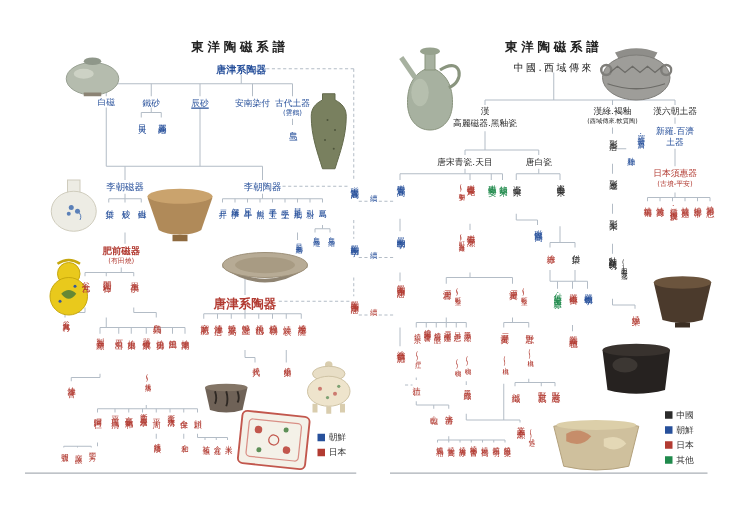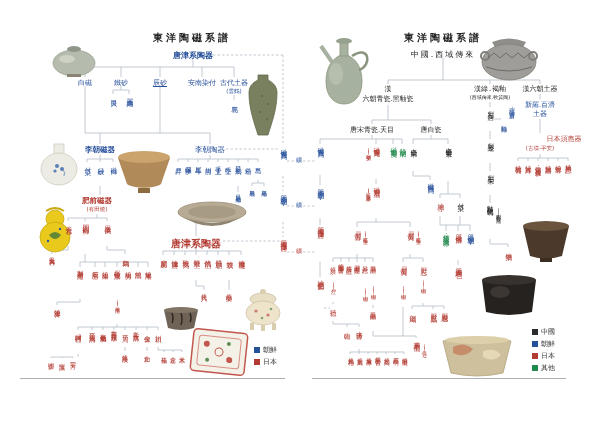--- a/index.html
+++ b/index.html
@@ -167,21 +167,21 @@
 <div class="node" style="left: 193px; top: 51px; color: rgb(39, 80, 155); font-size: 8px; font-weight: 700;">唐津系陶器</div>
     <div class="node" style="left: 85px; top: 79px; color: rgb(39, 80, 155); font-size: 7px; font-family: Liberation Mono, monospace;">白磁</div>
     <div class="node" style="left: 121px; top: 79px; color: rgb(39, 80, 155); font-size: 7px;">鐵砂</div>
     <div class="node" style="left: 160px; top: 79px; color: rgb(39, 80, 155); font-size: 7px; text-decoration: underline;">辰砂</div>
     <div class="node" style="left: 202px; top: 79px; color: rgb(39, 80, 155); font-size: 7px;">安南染付</div>
     <div class="node" style="left: 234px; top: 79px; color: rgb(39, 80, 155); font-size: 7px;">古代土器</div>
     <div class="node" style="left: 234px; top: 88px; color: rgb(39, 80, 155); font-size: 5.5px;">(雲鶴)</div>
     <div class="node vert" style="left: 113px; top: 95px; color: rgb(39, 80, 155); font-size: 6.8px;">天目</div>
     <div class="node vert" style="left: 129px; top: 95px; color: rgb(39, 80, 155); font-size: 6.8px;">繪高麗</div>
     <div class="node vert" style="left: 234px; top: 101px; color: rgb(39, 80, 155); font-size: 6.8px;">三島</div>
-    <div class="node" style="left: 100px; top: 146px; color: rgb(39, 80, 155); font-size: 7.5px; font-weight: bold;">李朝磁器</div>
+    <div class="node" style="left: 100px; top: 146px; color: rgb(39, 80, 155); font-size: 7.5px;">李朝磁器</div>
     <div class="node" style="left: 210px; top: 146px; color: rgb(39, 80, 155); font-size: 7.5px;">李朝陶器</div>
     <div class="node vert" style="left: 87px; top: 163px; color: rgb(39, 80, 155); font-size: 6.8px;">染付</div>
     <div class="node vert" style="left: 100px; top: 163px; color: rgb(39, 80, 155); font-size: 6.8px;">辰砂</div>
     <div class="node vert" style="left: 113px; top: 163px; color: rgb(39, 80, 155); font-size: 6.8px;">白磁</div>
     <div class="node vert" style="left: 178px; top: 163px; color: rgb(39, 80, 155); font-size: 6.5px;">井戸</div>
     <div class="node vert" style="left: 188px; top: 163px; color: rgb(39, 80, 155); font-size: 6.5px;">伊羅保</div>
     <div class="node vert" style="left: 198px; top: 163px; color: rgb(39, 80, 155); font-size: 6.5px;">斗斗屋</div>
     <div class="node vert" style="left: 208px; top: 163px; color: rgb(39, 80, 155); font-size: 6.5px;">熊川</div>
     <div class="node vert" style="left: 218px; top: 163px; color: rgb(39, 80, 155); font-size: 6.5px;">玉子手</div>
     <div class="node vert" style="left: 228px; top: 163px; color: rgb(39, 80, 155); font-size: 6.5px;">堅手</div>
@@ -234,27 +234,27 @@
     <div class="node vert" style="left: 241px; top: 256px; color: rgb(178, 59, 50); font-size: 6.8px;">薩摩燒</div>
     <div class="node vert" style="left: 204px; top: 291px; color: rgb(178, 59, 50); font-size: 6px;">八代燒</div>
     <div class="node vert" style="left: 229px; top: 291px; color: rgb(178, 59, 50); font-size: 6px;">樂山燒</div>
     <div class="node vert" style="left: 283px; top: 147px; color: rgb(39, 80, 155); font-size: 6.8px;">高麗青磁</div>
     <div class="node vert" style="left: 283px; top: 193px; color: rgb(39, 80, 155); font-size: 6.8px;">李朝陶器</div>
     <div class="node vert" style="left: 283px; top: 239px; color: rgb(178, 59, 50); font-size: 6.8px;">唐津系陶器</div>
     <div class="node" style="left: 299px; top: 157px; color: rgb(39, 80, 155); font-size: 6px;">續</div>
     <div class="node" style="left: 299px; top: 202px; color: rgb(39, 80, 155); font-size: 6px;">續</div>
     <div class="node" style="left: 299px; top: 248px; color: rgb(178, 59, 50); font-size: 6px;">續</div>
     <div class="node" style="left: 388px; top: 85px; color: rgb(43, 43, 43); font-size: 7px;">漢</div>
-    <div class="node" style="left: 388px; top: 95px; color: rgb(43, 43, 43); font-size: 7px;">六朝青瓷.黑釉瓷</div>
-    <div class="node" style="left: 490px; top: 85px; color: rgb(43, 43, 43); font-size: 7px; font-family: Liberation Mono, monospace;">漢綠.褐釉</div>
+    <div class="node" style="left: 388px; top: 95px; color: rgb(43, 43, 43); font-size: 7px;">高麗磁器.黑釉瓷</div>
+    <div class="node" style="left: 490px; top: 85px; color: rgb(43, 43, 43); font-size: 7px;">漢綠.褐釉</div>
     <div class="node" style="left: 490px; top: 95px; color: rgb(43, 43, 43); font-size: 5px;">(西域傳來.軟質陶)</div>
     <div class="node" style="left: 540px; top: 85px; color: rgb(43, 43, 43); font-size: 7px;">漢六朝土器</div>
     <div class="node" style="left: 540px; top: 101px; color: rgb(39, 80, 155); font-size: 7px;">新羅.百濟</div>
     <div class="node" style="left: 540px; top: 110px; color: rgb(39, 80, 155); font-size: 7px;">土器</div>
-    <div class="node" style="left: 540px; top: 135px; color: rgb(178, 59, 50); font-size: 7px; margin-left: 24px;">日本須惠器</div>
+    <div class="node" style="left: 540px; top: 135px; color: rgb(178, 59, 50); font-size: 7px;">日本須惠器</div>
     <div class="node" style="left: 540px; top: 145px; color: rgb(178, 59, 50); font-size: 5.5px;">(古墳-平安)</div>
     <div class="node vert" style="left: 518px; top: 162px; color: rgb(178, 59, 50); font-size: 6.5px;">備前燒</div>
     <div class="node vert" style="left: 528px; top: 162px; color: rgb(178, 59, 50); font-size: 6.5px;">丹波燒</div>
     <div class="node vert" style="left: 538px; top: 162px; color: rgb(178, 59, 50); font-size: 6.2px;">信樂.伊賀燒</div>
     <div class="node vert" style="left: 548px; top: 162px; color: rgb(178, 59, 50); font-size: 6.5px;">越前燒</div>
     <div class="node vert" style="left: 558px; top: 162px; color: rgb(178, 59, 50); font-size: 6.5px;">常滑燒</div>
     <div class="node vert" style="left: 568px; top: 162px; color: rgb(178, 59, 50); font-size: 6.5px;">志戸呂燒</div>
     <div class="node vert" style="left: 490px; top: 108px; color: rgb(43, 43, 43); font-size: 6.8px;">唐三彩</div>
     <div class="node vert" style="left: 490px; top: 140px; color: rgb(43, 43, 43); font-size: 6.8px;">遼三彩</div>
     <div class="node vert" style="left: 490px; top: 172px; color: rgb(43, 43, 43); font-size: 6.8px;">宋三彩</div>

